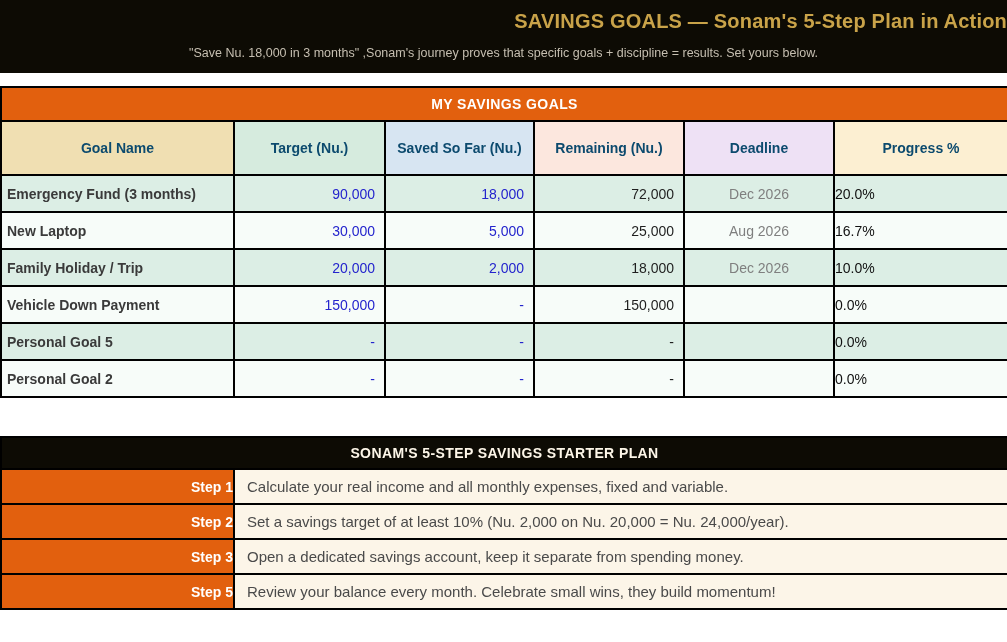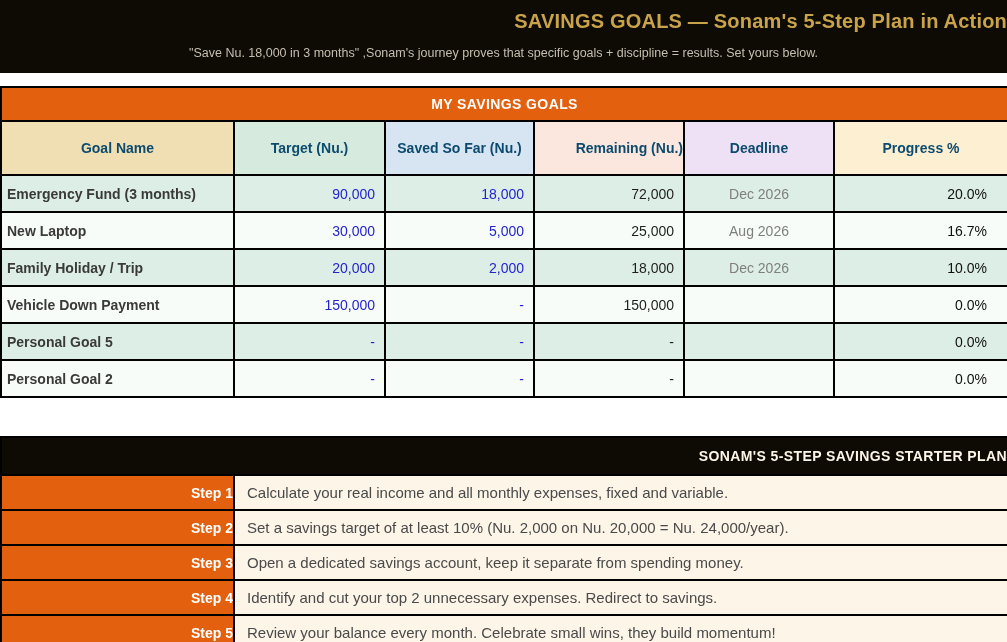--- a/index.html
+++ b/index.html
@@ -31,39 +31,39 @@
   .goals-title-bar {
     background:#e2600e; color:#ffffff; font-size:14px; font-weight:bold;
     height:34px; text-align:center; letter-spacing:0.4px;
   }
   .goals-th {
     height:54px; font-size:14px; font-weight:bold; color:#0c4a6e; text-align:center;
   }
   .c0 { background:#f0dfb2; }
   .c1 { background:#d6ebde; }
   .c2 { background:#d7e5f2; }
-  .c3 { background:#fce7de;text-align:right; }
+  .c3 { background:#fce7de; }
   .c4 { background:#eee1f5; }
   .c5 { background:#fcefd2; }
 
   .goals td { height:37px; font-size:14px; }
   .row-mint  td { background:#dceee5; }
   .row-light td { background:#f7fcf9; }
   .col-goal      { font-weight:bold; color:#3a3a3a; text-align:left;  padding-left:5px; }
   .col-target,
   .col-saved     { color:#2424cd; text-align:right; padding-right:9px; }
   .col-remaining { color:#1f1f1f; text-align:right; padding-right:9px; }
   .col-deadline  { color:#7f7f7f; text-align:center; font-size:15px; }
-  .col-progress  { color:#111111; text-align:right; padding-right:20px; font-size:15px; }
+  .col-progress  { color:#111111; text-align:left; padding-right:20px; font-size:15px; }
 
   
   .steps { margin-top:38px; }
   .steps-title-bar {
     background:#0d0b04; color:#fdf6e8; font-size:14px; font-weight:bold;
-    height:38px; text-align:right; letter-spacing:0.4px;
+    height:32px; text-align:center; letter-spacing:0.4px;
   }
   .step-label {
     background:#e2600e; color:#ffffff; font-weight:bold;
     text-align:right; font-size:14px; height:35px;
   }
   .step-desc {
     background:#fcf5e8; color:#4a4a4a; font-size:15px; padding-left:12px; text-align:left;
   }
 </style>
 </head>
@@ -167,23 +167,19 @@
         </tr>
         <tr>
           <td class="step-label">Step 2</td>
           <td class="step-desc">Set a savings target of at least 10% (Nu. 2,000 on Nu. 20,000 = Nu. 24,000/year).</td>
         </tr>
         <tr>
           <td class="step-label">Step 3</td>
           <td class="step-desc">Open a dedicated savings account, keep it separate from spending money.</td>
         </tr>
         <tr>
-          <td class="step-label">Step 4</td>
-          <td class="step-desc">Identify and cut your top 2 unnecessary expenses. Redirect to savings.</td>
-        </tr>
-        <tr>
           <td class="step-label">Step 5</td>
           <td class="step-desc">Review your balance every month. Celebrate small wins, they build momentum!</td>
         </tr>
       </tbody>
   </table>
 
 </div>
 
 </body></html>

